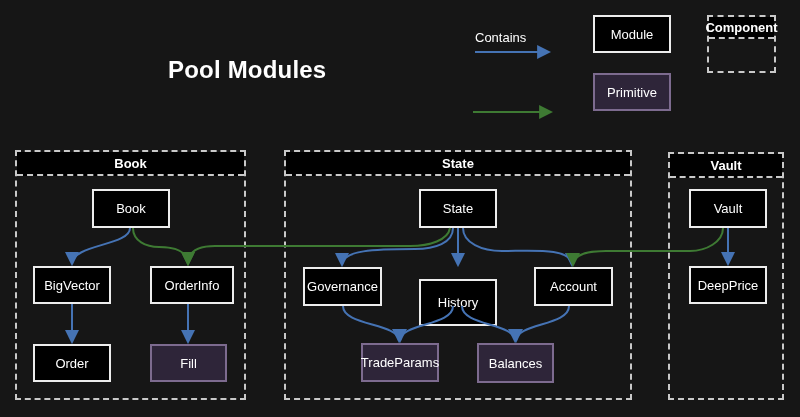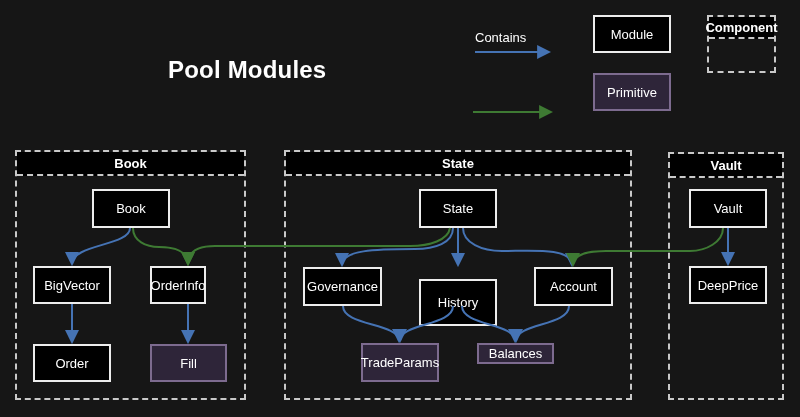--- a/index.html
+++ b/index.html
@@ -56,21 +56,21 @@
       <span>Vault</span>
     </div>
   </div>
 
   <div class="node" style="left:92px;top:189px;width:78px;height:39px;">
     <span>Book</span>
   </div>
   <div class="node" style="left:33px;top:266px;width:78px;height:38px;">
     <span>BigVector</span>
   </div>
-  <div class="node" style="left:150px;top:266px;width:56px;height:38px;">
+  <div class="node" style="left:150px;top:266px;width:84px;height:38px;">
     <span>OrderInfo</span>
   </div>
   <div class="node" style="left:33px;top:344px;width:78px;height:38px;">
     <span>Order</span>
   </div>
   <div class="node primitive" style="left:150px;top:344px;width:77px;height:38px;">
     <span>Fill</span>
   </div>
 
   <div class="node" style="left:419px;top:189px;width:78px;height:39px;">
@@ -81,21 +81,21 @@
   </div>
   <div class="node" style="left:419px;top:279px;width:78px;height:47px;">
     <span>History</span>
   </div>
   <div class="node" style="left:534px;top:267px;width:79px;height:39px;">
     <span>Account</span>
   </div>
   <div class="node primitive" style="left:361px;top:343px;width:78px;height:39px;">
     <span>TradeParams</span>
   </div>
-  <div class="node primitive" style="left:477px;top:343px;width:77px;height:21px;">
+  <div class="node primitive" style="left:477px;top:343px;width:77px;height:40px;">
     <span>Balances</span>
   </div>
 
   <div class="node" style="left:689px;top:189px;width:78px;height:39px;">
     <span>Vault</span>
   </div>
   <div class="node" style="left:689px;top:266px;width:78px;height:38px;">
     <span>DeepPrice</span>
   </div>
 

